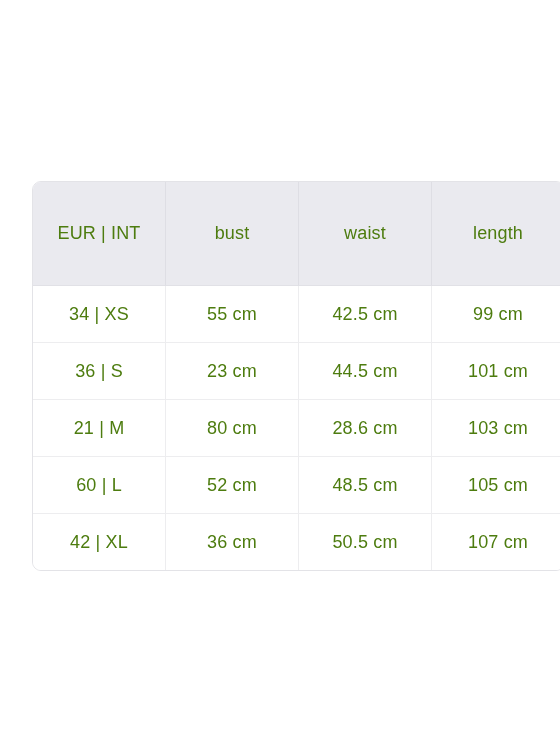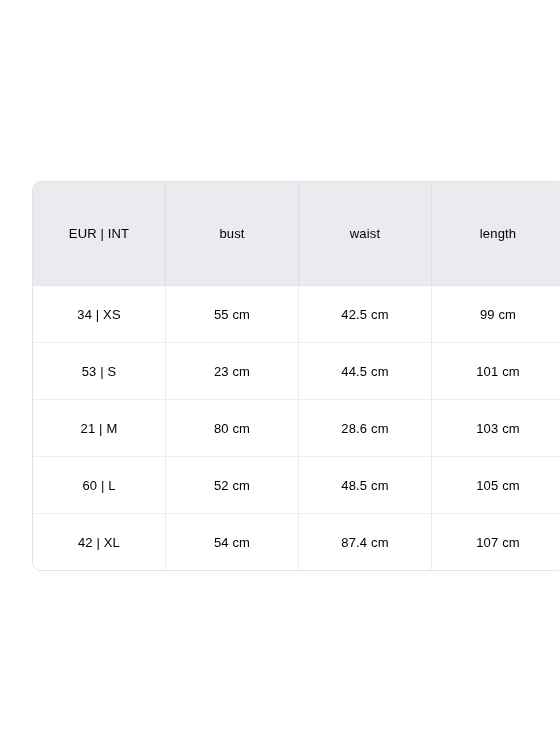--- a/index.html
+++ b/index.html
@@ -38,23 +38,23 @@
     border-radius: 9px;
     overflow: hidden;
     background: #ffffff;
   }
 
   table.size-table th,
   table.size-table td {
     width: 124px;
     text-align: center;
     vertical-align: middle;
-    font-size: 13px;
+    font-size: 18px;
     font-weight: 400;
-    color: #000000;
+    color: #4d7c0f;
     letter-spacing: 0.15px;
     padding: 0 4px;
   }
 
   thead th {
     height: 103px;
     background: #eaeaef;
     border-right: 1px solid #dedee4;
     border-bottom: 1px solid #e1e1e6;
   }
@@ -91,39 +91,39 @@
         </tr>
       </thead>
       <tbody>
         <tr>
           <td>34 | XS</td>
           <td>55 cm</td>
           <td>42.5 cm</td>
           <td>99 cm</td>
         </tr>
         <tr>
-          <td>53 | S</td>
+          <td>36 | S</td>
           <td>23 cm</td>
           <td>44.5 cm</td>
           <td>101 cm</td>
         </tr>
         <tr>
           <td>21 | M</td>
           <td>80 cm</td>
           <td>28.6 cm</td>
           <td>103 cm</td>
         </tr>
         <tr>
           <td>60 | L</td>
           <td>52 cm</td>
           <td>48.5 cm</td>
           <td>105 cm</td>
         </tr>
         <tr>
           <td>42 | XL</td>
-          <td>54 cm</td>
-          <td>87.4 cm</td>
+          <td>36 cm</td>
+          <td>50.5 cm</td>
           <td>107 cm</td>
         </tr>
       </tbody>
     </table>
   </div>
 </div>
 
 </body></html>

